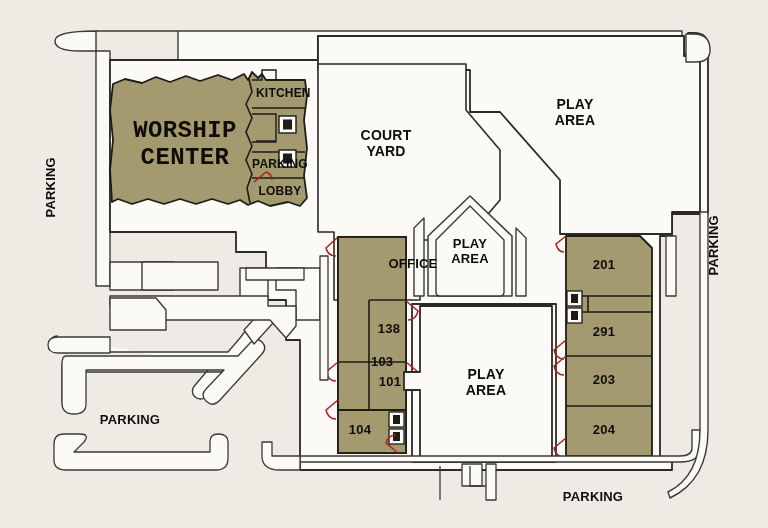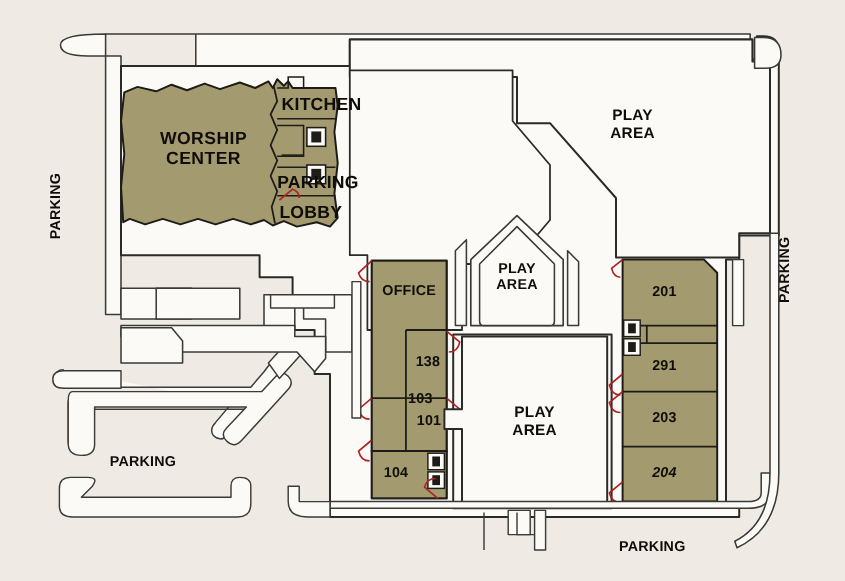--- a/index.html
+++ b/index.html
@@ -29,24 +29,24 @@
     position: absolute;
     font-family: "Liberation Sans", sans-serif;
     font-weight: bold;
     color: #100d08;
     letter-spacing: 0.2px;
     text-align: center;
     line-height: 1.12;
     white-space: pre-line;
     pointer-events: none;
   }
-  .label-xl { font-size: 16px; letter-spacing: 0.4px; }
+  .label-xl { font-size: 24px; letter-spacing: 0.4px; font-family: Liberation Mono, monospace; }
   .label-lg { font-size: 14px; }
   .label-md { font-size: 13px; }
-  .label-sm { font-size: 16px; }
+  .label-sm { font-size: 12px; }
   .rot-90 {
     transform-origin: center center;
     transform: rotate(-90deg);
   }
 </style>
 </head>
 <body>
 
 <div id="map-root">
 
@@ -328,47 +328,49 @@
 
   <div class="label label-xl" style="left:128px; top:118px; width:114px;">WORSHIP
 CENTER</div>
 
   <div class="label label-sm" style="left:256px; top:87px; width:50px;">KITCHEN</div>
 
   <div class="label label-sm" style="left:252px; top:158px; width:56px;">PARKING</div>
 
   <div class="label label-sm" style="left:254px; top:185px; width:52px;">LOBBY</div>
 
+  <div class="label label-lg" style="left:346px; top:128px; width:80px;">COURT
+YARD</div>
 
   <div class="label label-lg" style="left:535px; top:97px; width:80px;">PLAY
 AREA</div>
 
   <div class="label label-md" style="left:430px; top:237px; width:80px;">PLAY
 AREA</div>
 
   <div class="label label-lg" style="left:446px; top:367px; width:80px;">PLAY
 AREA</div>
 
-  <div class="label label-md" style="left:337px; top:257px; width:70px;">OFFICE</div>
+  <div class="label label-md" style="left:337px; top:257px; width:70px;padding-left:41px;">OFFICE</div>
 
   <div class="label label-md" style="left:372px; top:322px; width:34px;">138</div>
 
   <div class="label label-md" style="left:338px; top:375px; width:32px;padding-left:36px;">101</div>
 
   <div class="label label-md" style="left:371px; top:355px; width:14px;">103</div>
 
   <div class="label label-md" style="left:340px; top:423px; width:40px;">104</div>
 
   <div class="label label-md" style="left:579px; top:258px; width:50px;">201</div>
 
   <div class="label label-md" style="left:579px; top:325px; width:50px;">291</div>
 
   <div class="label label-md" style="left:579px; top:373px; width:50px;">203</div>
 
-  <div class="label label-md" style="left:579px; top:423px; width:50px;font-style:italic;">204</div>
+  <div class="label label-md" style="left:579px; top:423px; width:50px;">204</div>
 
   <div class="label label-md rot-90" style="left:16px; top:180px; width:70px;">PARKING</div>
 
   <div class="label label-md" style="left:85px; top:413px; width:90px;">PARKING</div>
 
   <div class="label label-md rot-90" style="left:679px; top:238px; width:70px;">PARKING</div>
 
   <div class="label label-md" style="left:543px; top:490px; width:100px;">PARKING</div>
 
 </div>

